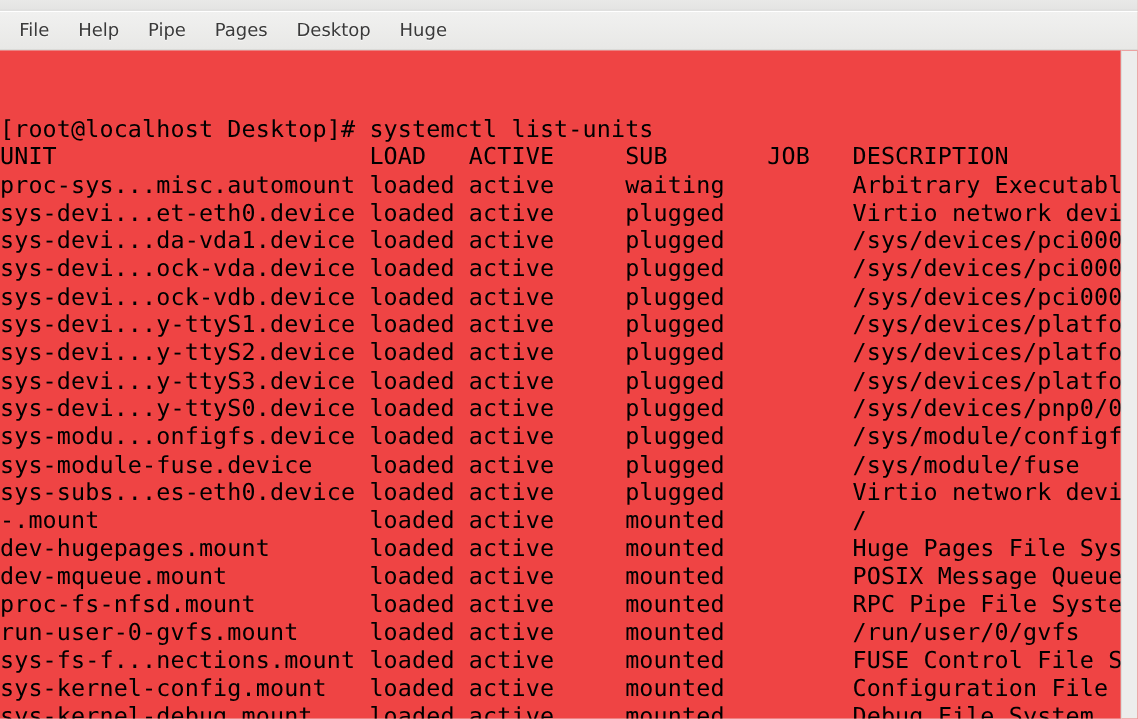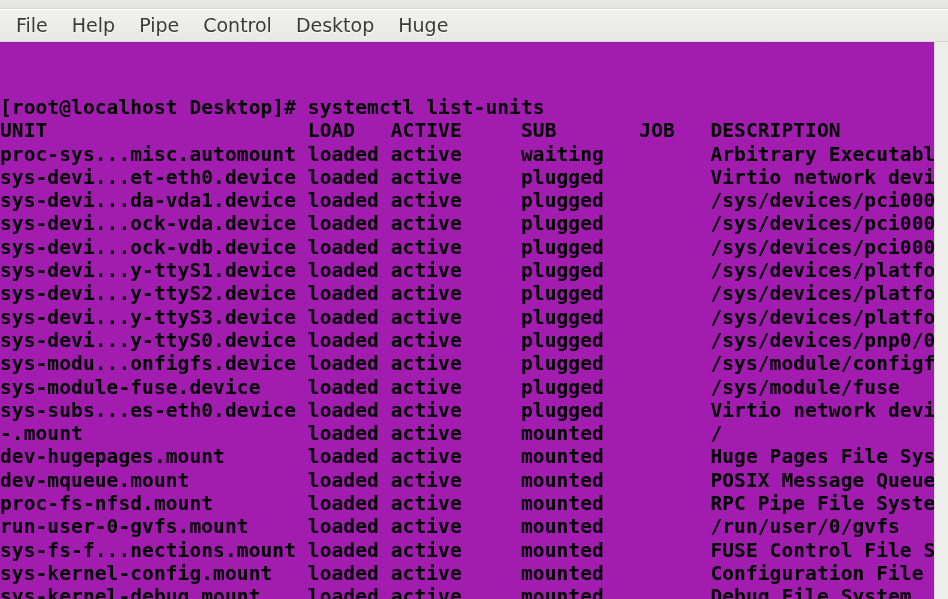--- a/index.html
+++ b/index.html
@@ -29,32 +29,31 @@
     height: 32px;
     padding: 0 4px;
     background: linear-gradient(#f1f1f0,#e8e8e6);
     border-bottom: 1px solid #d6d6d4;
     box-shadow: 0 1px 0 #ffffff inset;
   }
   .menu-item {
     padding: 4px 10px 5px 10px;
     margin: 0 2px;
     color: #3a3a3a;
-    font-size: 19px;
+    font-size: 15px;
     text-shadow: 0 1px 0 rgba(255,255,255,0.7);
     border-radius: 3px;
     cursor: default;
     text-align: center;
   }
   .terminal-wrap {
     flex: 1;
-    background: #a21caf;
+    background: #ef4444;
     position: relative;
     overflow: hidden;
-    font-weight: bold;
   }
   .scrollbar {
     position: absolute;
     top: 0;
     right: 0;
     width: 13px;
     height: 100%;
     background: #ededec;
     border-left: 1px solid #dcdcda;
   }
@@ -73,21 +72,21 @@
 </head>
 <body>
 
 <div class="window">
   <div class="topstrip"></div>
 
   <div class="menubar">
     <div class="menu-item">File</div>
     <div class="menu-item">Help</div>
     <div class="menu-item">Pipe</div>
-    <div class="menu-item">Control</div>
+    <div class="menu-item">Pages</div>
     <div class="menu-item">Desktop</div>
     <div class="menu-item">Huge</div>
   </div>
 
   <div class="terminal-wrap">
     <div class="terminal" id="term"><div class="row">[root@localhost Desktop]# systemctl list-units</div><div class="row">UNIT                      LOAD   ACTIVE     SUB       JOB   DESCRIPTION</div><div class="row">proc-sys...misc.automount loaded active     waiting         Arbitrary Executable</div><div class="row">sys-devi...et-eth0.device loaded active     plugged         Virtio network devic</div><div class="row">sys-devi...da-vda1.device loaded active     plugged         /sys/devices/pci0000</div><div class="row">sys-devi...ock-vda.device loaded active     plugged         /sys/devices/pci0000</div><div class="row">sys-devi...ock-vdb.device loaded active     plugged         /sys/devices/pci0000</div><div class="row">sys-devi...y-ttyS1.device loaded active     plugged         /sys/devices/platfor</div><div class="row">sys-devi...y-ttyS2.device loaded active     plugged         /sys/devices/platfor</div><div class="row">sys-devi...y-ttyS3.device loaded active     plugged         /sys/devices/platfor</div><div class="row">sys-devi...y-ttyS0.device loaded active     plugged         /sys/devices/pnp0/00</div><div class="row">sys-modu...onfigfs.device loaded active     plugged         /sys/module/configfs</div><div class="row">sys-module-fuse.device    loaded active     plugged         /sys/module/fuse</div><div class="row">sys-subs...es-eth0.device loaded active     plugged         Virtio network devic</div><div class="row">-.mount                   loaded active     mounted         /</div><div class="row">dev-hugepages.mount       loaded active     mounted         Huge Pages File Syst</div><div class="row">dev-mqueue.mount          loaded active     mounted         POSIX Message Queue</div><div class="row">proc-fs-nfsd.mount        loaded active     mounted         RPC Pipe File System</div><div class="row">run-user-0-gvfs.mount     loaded active     mounted         /run/user/0/gvfs</div><div class="row">sys-fs-f...nections.mount loaded active     mounted         FUSE Control File Sy</div><div class="row">sys-kernel-config.mount   loaded active     mounted         Configuration File S</div><div class="row">sys-kernel-debug.mount    loaded active     mounted         Debug File System</div></div>
     <div class="scrollbar"></div>
   </div>
 </div>
 

